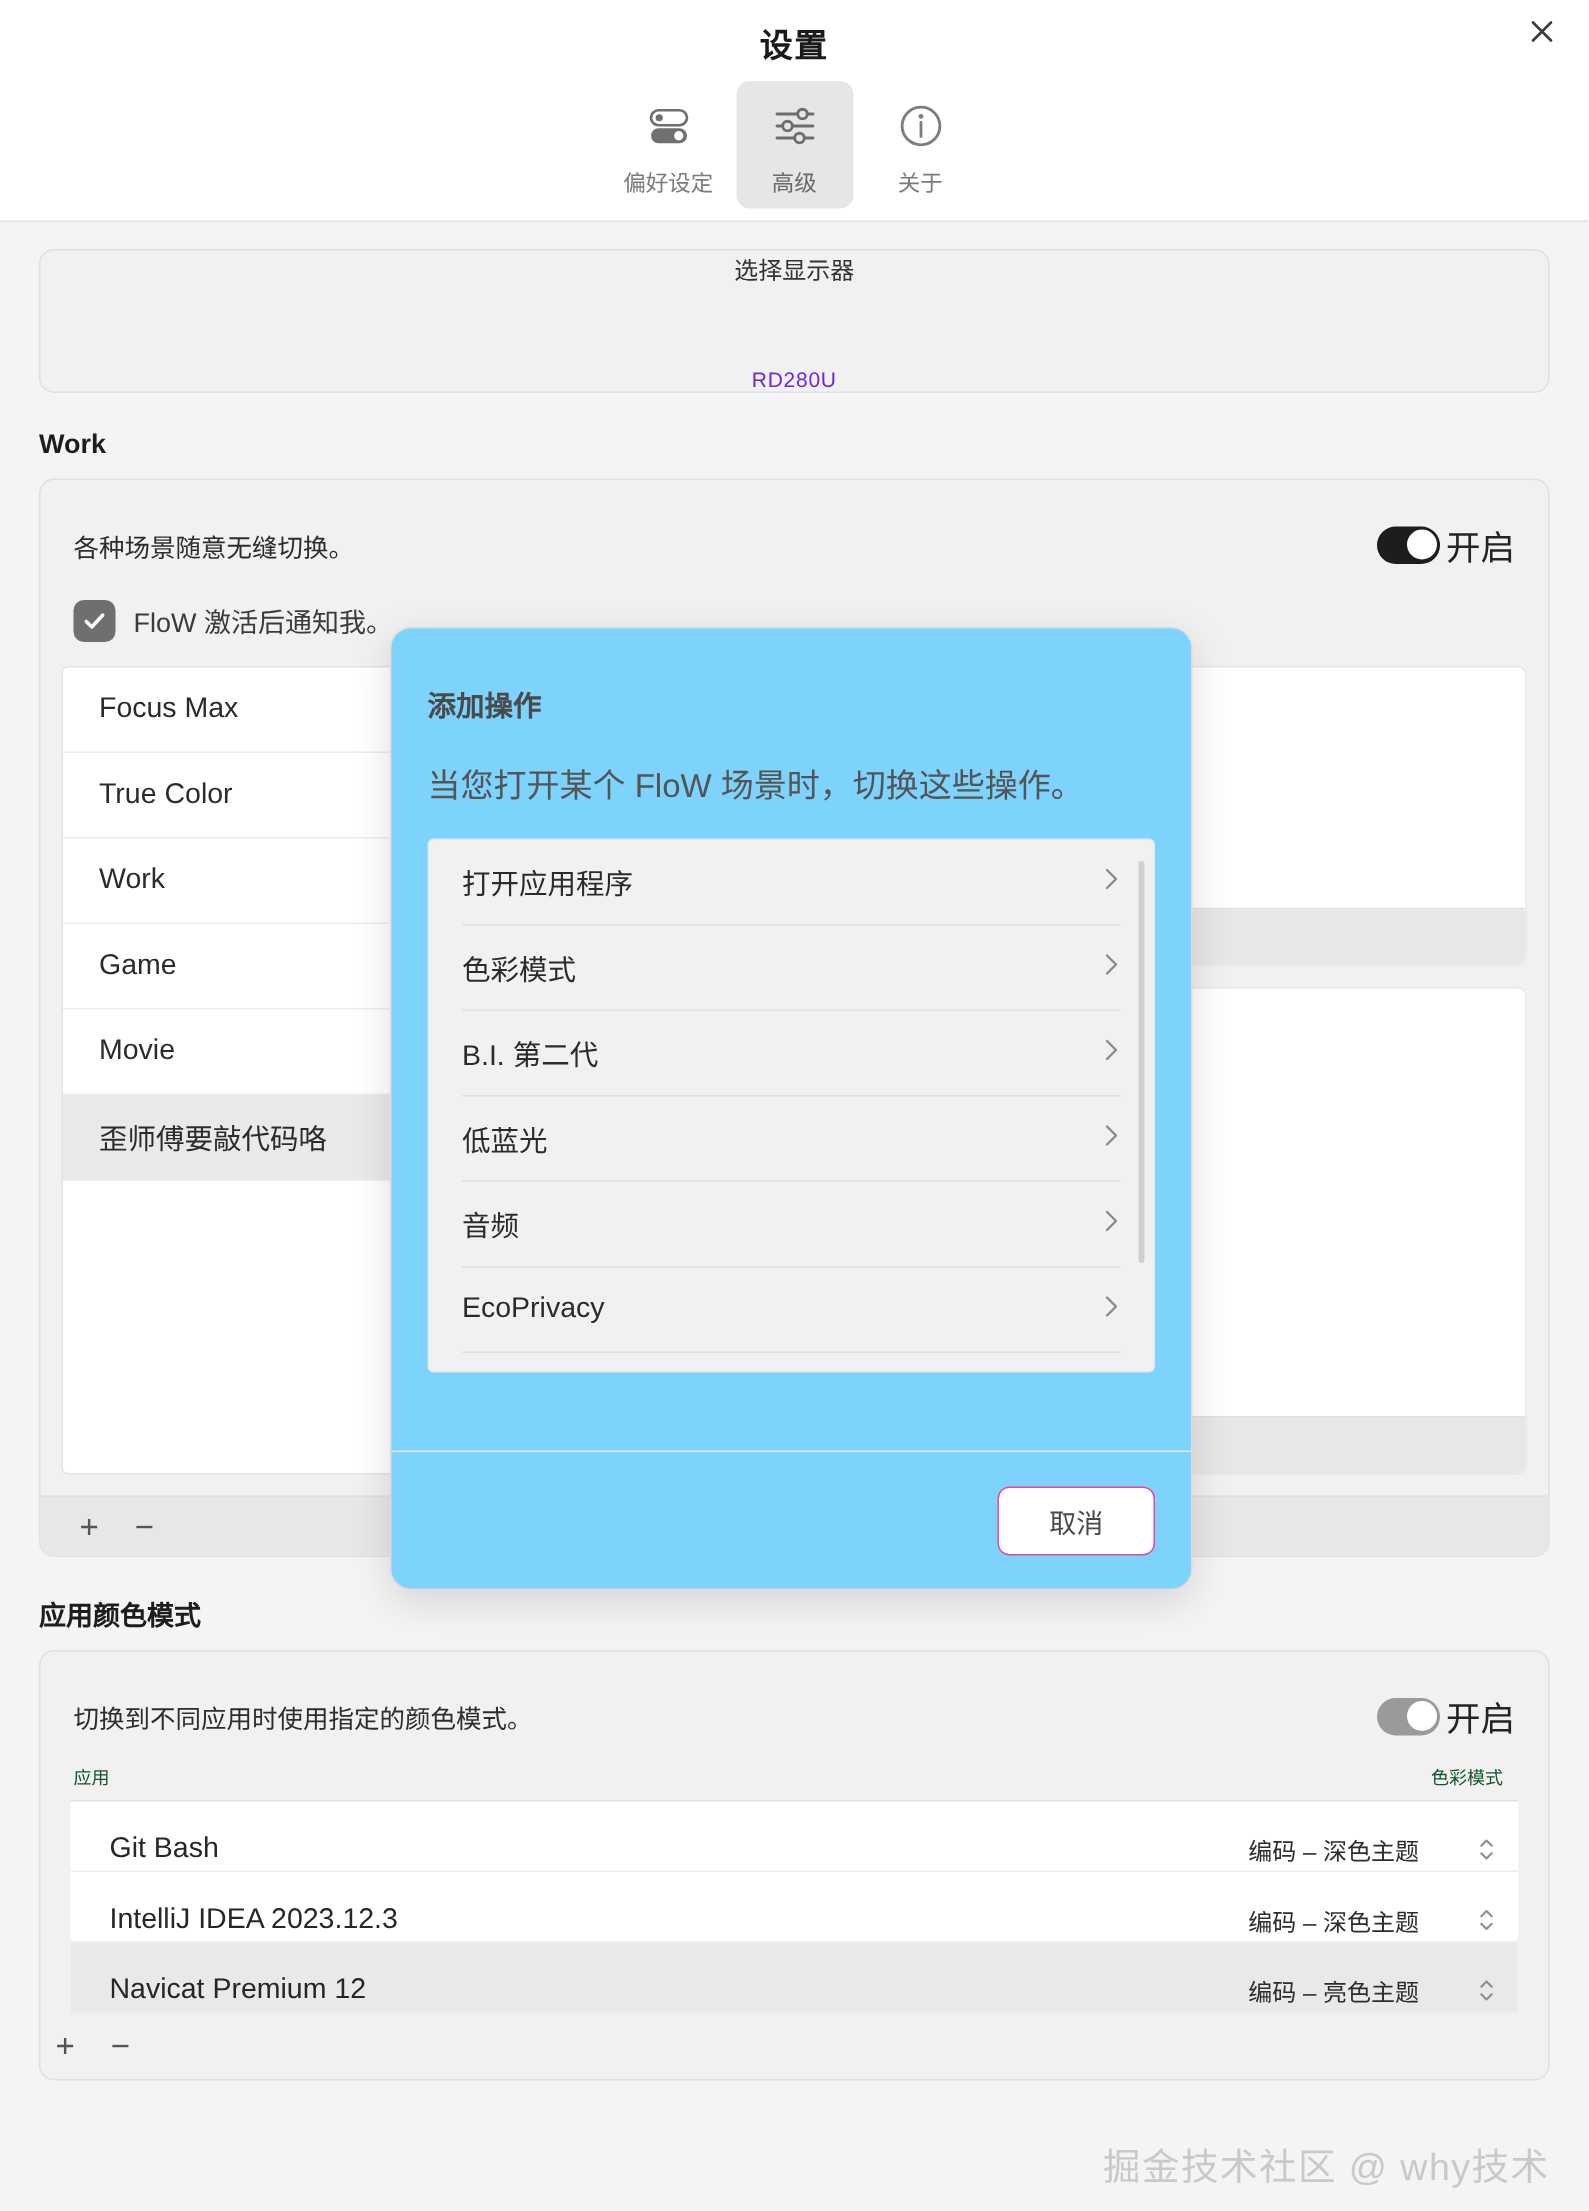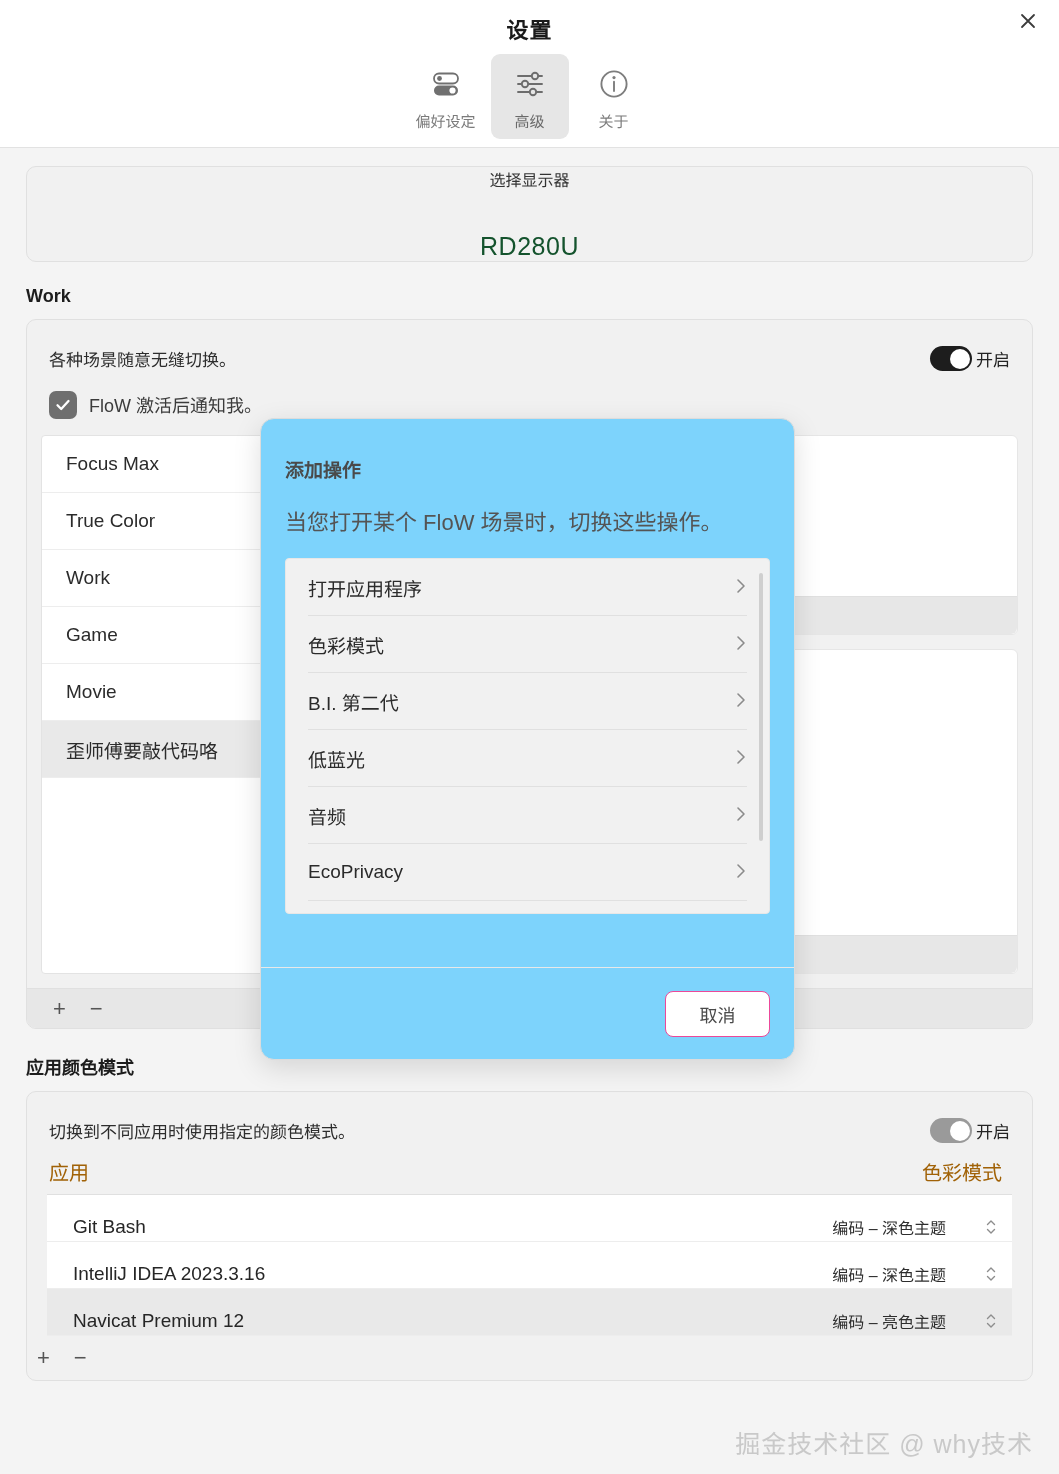--- a/index.html
+++ b/index.html
@@ -92,22 +92,22 @@
   }
 
   .monitor-card {
     height: 96px;
     display: flex;
     align-items: center;
     padding: 0 24px;
     justify-content: space-between;
   }
   .monitor-value {
-    font-size: 25px;
-    color: #14532d;
+    font-size: 14px;
+    color: #6d28d9;
     letter-spacing: 0.5px;
   }
 
   .section-title {
     font-size: 18px;
     font-weight: bold;
     color: #1d1d1d;
     margin: 24px 0 12px 0;
   }
 
@@ -146,21 +146,21 @@
   .toggle .knob {
     position: absolute;
     top: 2.5px;
     right: 2.5px;
     width: 20px;
     height: 20px;
     border-radius: 50%;
     background: #ffffff;
   }
   .toggle-label {
-    font-size: 17px;
+    font-size: 23px;
     color: #232323;
   }
 
   .checkbox-row {
     display: flex;
     gap: 12px;
     padding: 14px 22px 10px 22px;
   }
   .checkbox {
     width: 28px;
@@ -253,22 +253,22 @@
     align-items: center;
     justify-content: space-between;
     padding: 26px 22px 8px 22px;
   }
   .appmode-desc { font-size: 17px; color: #2d2d2d; }
 
   .col-headers {
     display: flex;
     justify-content: space-between;
     padding: 6px 30px 8px 22px;
-    font-size: 20px;
-    color: #a16207;
+    font-size: 12px;
+    color: #14532d;
   }
   .table-wrap {
     margin: 0 20px;
     background: #ffffff;
     border-top: 1px solid #e0e0e0;
   }
   .app-row {
     display: flex;
     align-items: center;
     height: 47px;
@@ -551,21 +551,21 @@
         <span class="app-mode">编码 – 深色主题</span>
         <span class="stepper">
           <svg width="14" height="22" viewBox="0 0 14 22" aria-hidden="true">
             <path d="M3.5 8.5 L7 5 L10.5 8.5" stroke="#8d8d8d" stroke-width="1.4" fill="none" stroke-linecap="round" stroke-linejoin="round"></path>
             <path d="M3.5 13.5 L7 17 L10.5 13.5" stroke="#8d8d8d" stroke-width="1.4" fill="none" stroke-linecap="round" stroke-linejoin="round"></path>
           </svg>
         </span>
       </div>
 
       <div class="app-row">
-        <span class="app-name">IntelliJ IDEA 2023.3.16</span>
+        <span class="app-name">IntelliJ IDEA 2023.12.3</span>
         <span class="app-mode">编码 – 深色主题</span>
         <span class="stepper">
           <svg width="14" height="22" viewBox="0 0 14 22" aria-hidden="true">
             <path d="M3.5 8.5 L7 5 L10.5 8.5" stroke="#8d8d8d" stroke-width="1.4" fill="none" stroke-linecap="round" stroke-linejoin="round"></path>
             <path d="M3.5 13.5 L7 17 L10.5 13.5" stroke="#8d8d8d" stroke-width="1.4" fill="none" stroke-linecap="round" stroke-linejoin="round"></path>
           </svg>
         </span>
       </div>
 
       <div class="app-row selected">

